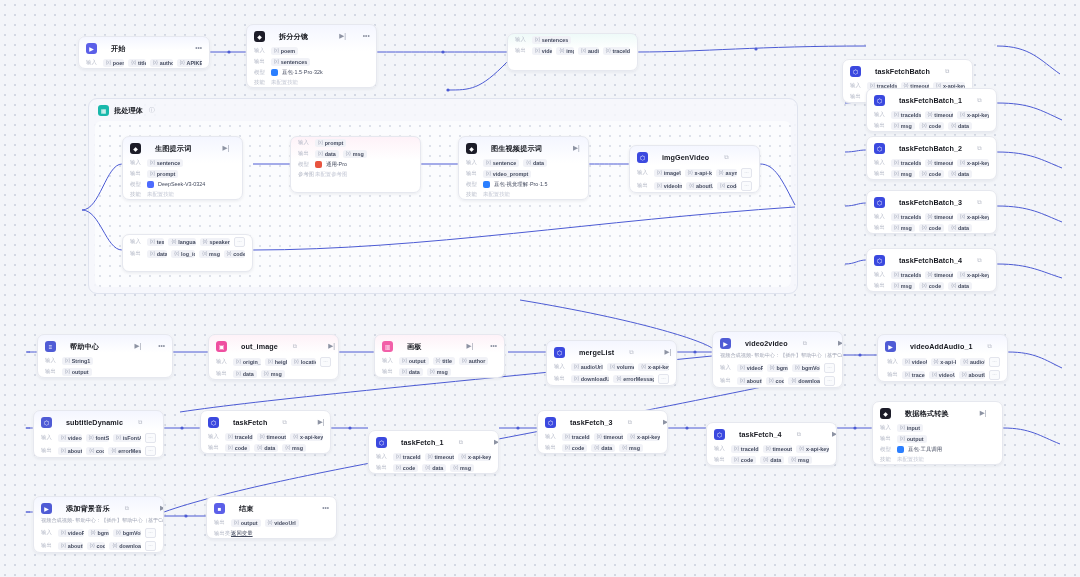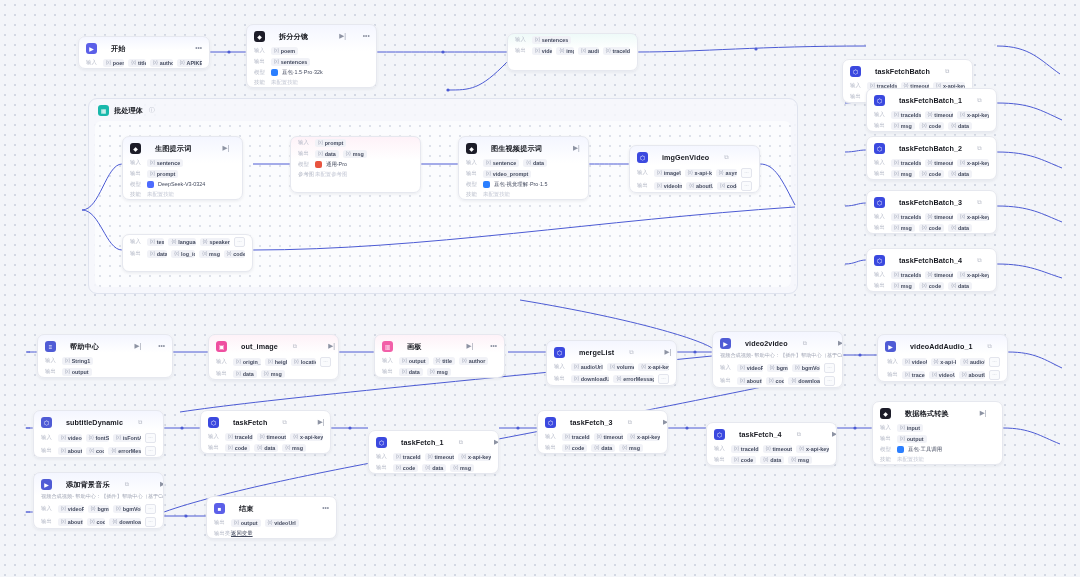--- a/index.html
+++ b/index.html
@@ -1094,21 +1094,21 @@
         <div class="modelrow">
           <span class="rlab">模型</span>
           <span class="mdot" style="background:#2b7fff"></span>
           <span class="mtxt">豆包·工具调用</span>
         </div>
         <div class="nrow">
           <span class="rlab">技能</span>
           <span class="dim">未配置技能</span>
         </div>
       </div>
-      <div class="node tint-blue" style="left: 33px; top: 472px; width: 131px; min-height: 48px;">
+      <div class="node tint-blue" style="left: 33px; top: 496px; width: 131px; min-height: 48px;">
         <div class="node-head">
           <span class="nicon ic-blue">▶</span>
           <span class="ntitle">添加背景音乐</span>
           <span class="nbadge">⧉</span>
           <span class="head-sp"></span>
           <span class="hbtn">▶|</span>
           <span class="hbtn">•••</span>
         </div>
         <div class="ndesc">视频合成视频- 帮助中心：【插件】帮助中心（基于Coze）</div>
         <div class="nrow">

